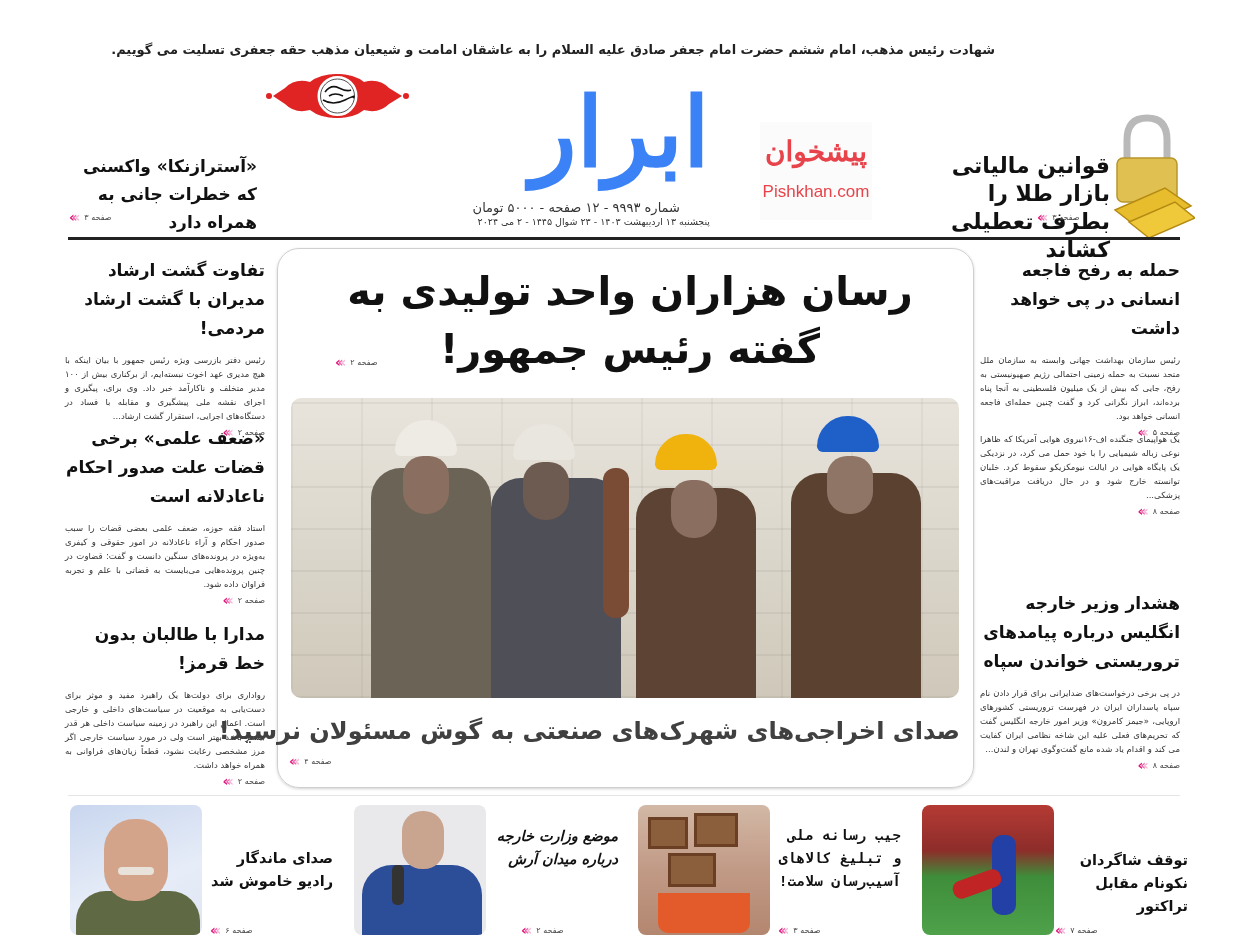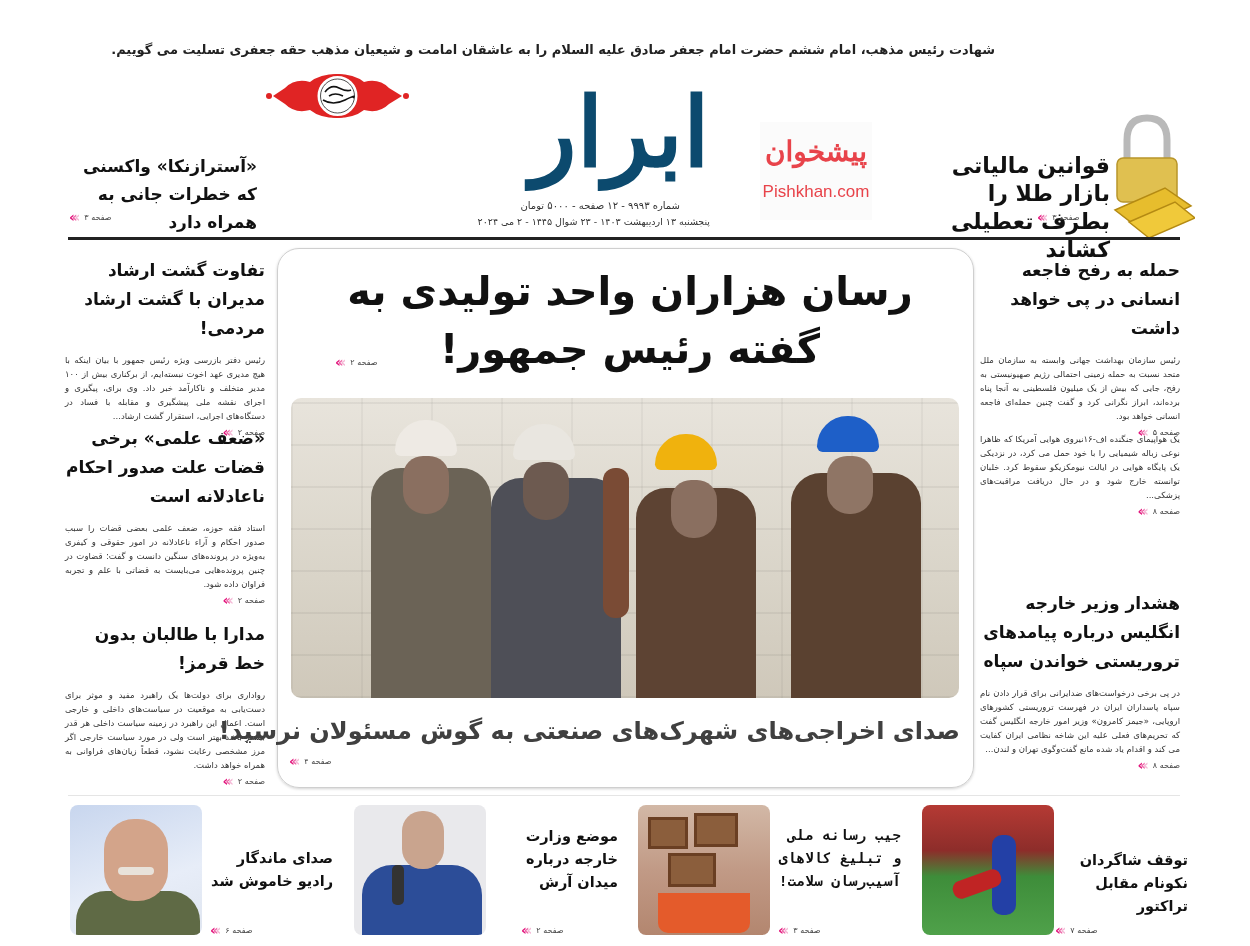--- a/index.html
+++ b/index.html
@@ -5,22 +5,22 @@
   * { box-sizing: border-box; margin: 0; padding: 0; }
   html, body { width: 1250px; height: 946px; background: #ffffff; overflow: hidden; }
   body { position: relative; font-family: "DejaVu Sans", sans-serif; color: #111; direction: rtl; }
 
   .abs { position: absolute; }
 
   
   .top-notice { left: 255px; top: 42px; width: 740px; font-size: 13px; font-weight: bold; color: #222; text-align: right; white-space: nowrap; }
 
   
-  .masthead-title { left: 520px; top: 78px; width: 200px; height: 120px; font-family: "DejaVu Serif", serif; font-weight: bold; font-size: 96px; line-height: 110px; text-align: center; color: #0c4a6e; letter-spacing: -2px; }
-  .issue-line { left: 460px; top: 200px; width: 220px; font-size: 10px; color: #333; text-align: right; white-space: nowrap; }
+  .masthead-title { left: 520px; top: 78px; width: 200px; height: 120px; font-family: "DejaVu Serif", serif; font-weight: bold; font-size: 96px; line-height: 110px; text-align: center; color: #3b82f6; letter-spacing: -2px; }
+  .issue-line { left: 460px; top: 200px; width: 220px; font-size: 13px; color: #333; text-align: right; white-space: nowrap; }
   .date-line { left: 460px; top: 216px; width: 250px; font-size: 9.5px; color: #333; text-align: right; white-space: nowrap; }
 
   .pishkhan { left: 760px; top: 122px; width: 112px; height: 98px; text-align: center; background: #fbfbfb; }
   .pishkhan-fa { font-family: "DejaVu Serif", serif; font-size: 28px; color: #e8434a; font-weight: bold; line-height: 60px; display: block; }
   .pishkhan-en { font-family: "Liberation Sans", sans-serif; font-size: 17px; color: #e8434a; display: block; direction: ltr; }
 
   .emblem { left: 265px; top: 70px; width: 145px; height: 52px; }
 
   
   .teaser-tr-title { left: 930px; top: 152px; width: 180px; font-size: 22px; font-weight: bold; line-height: 28px; text-align: right; }
@@ -276,21 +276,21 @@
       </span>
   </div>
 </div>
 
 <div class="btm" style="left:352px;">
   <div class="thumb" style="left:2px; background:#e9e9ec;">
     <div style="position:absolute; left:8px; top:60px; width:120px; height:80px; background:#2c4d98; border-radius:30px 30px 0 0;"></div>
     <div style="position:absolute; left:48px; top:6px; width:42px; height:58px; background:#c9a48e; border-radius:20px;"></div>
     <div style="position:absolute; left:38px; top:60px; width:12px; height:40px; background:#333; border-radius:5px;"></div>
   </div>
-  <div class="btitle" style="left:138px; top:22px; width:128px;">موضع وزارت خارجه درباره میدان آرش</div>
+  <div class="btitle" style="left:138px; top:22px; width:128px;font-style:italic;">موضع وزارت خارجه درباره میدان آرش</div>
   <div class="pref" style="left:172px; top:122px;">
     <span>صفحه ۲</span>
     <span class="arrows">
         <span class="c1">‹</span>
         <span class="c2">‹</span>
         <span class="c3">‹</span>
       </span>
   </div>
 </div>
 

